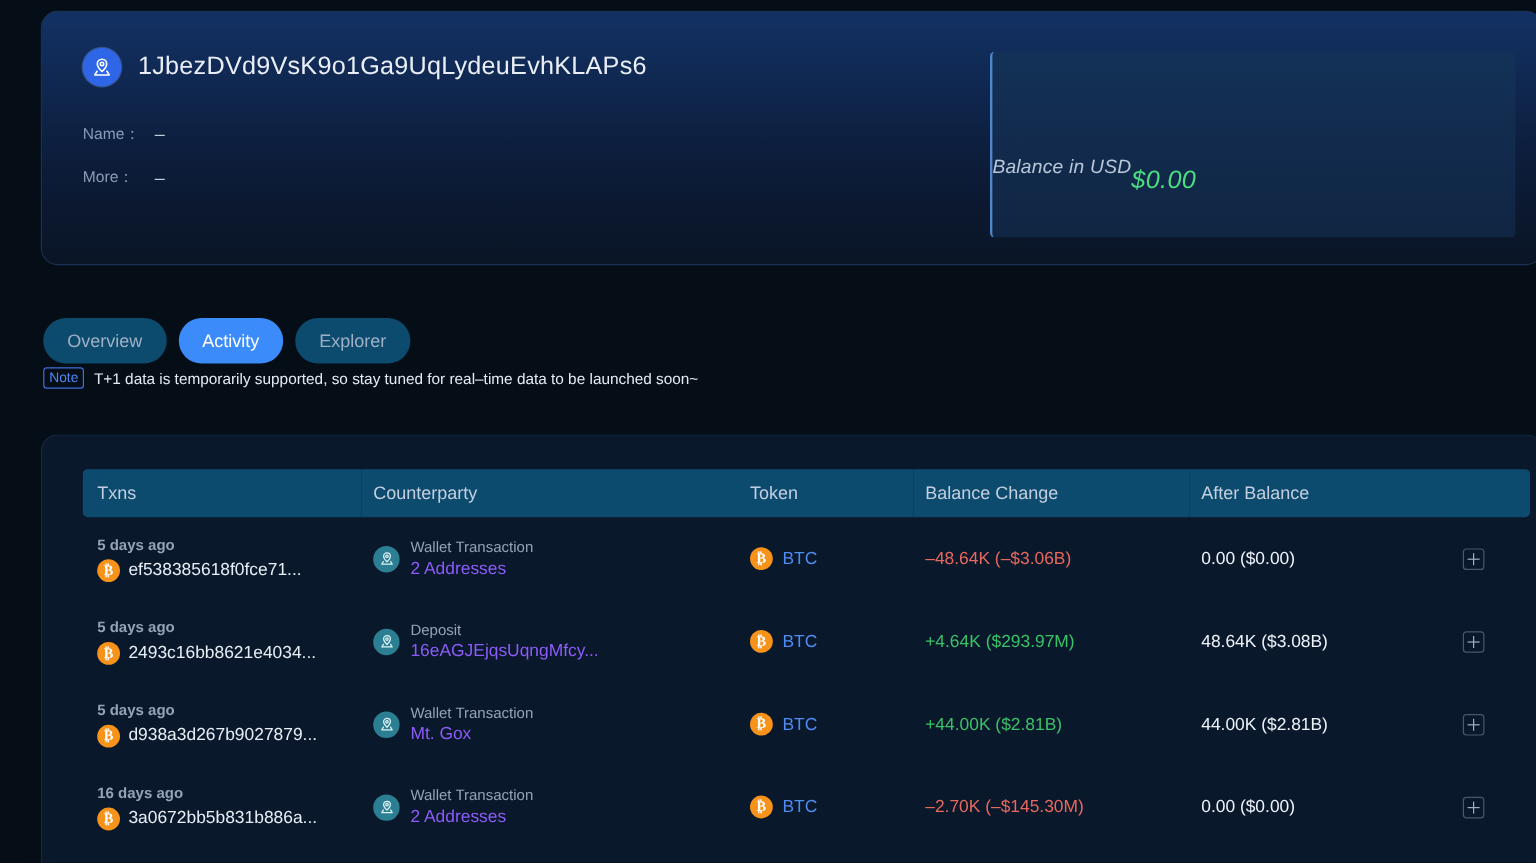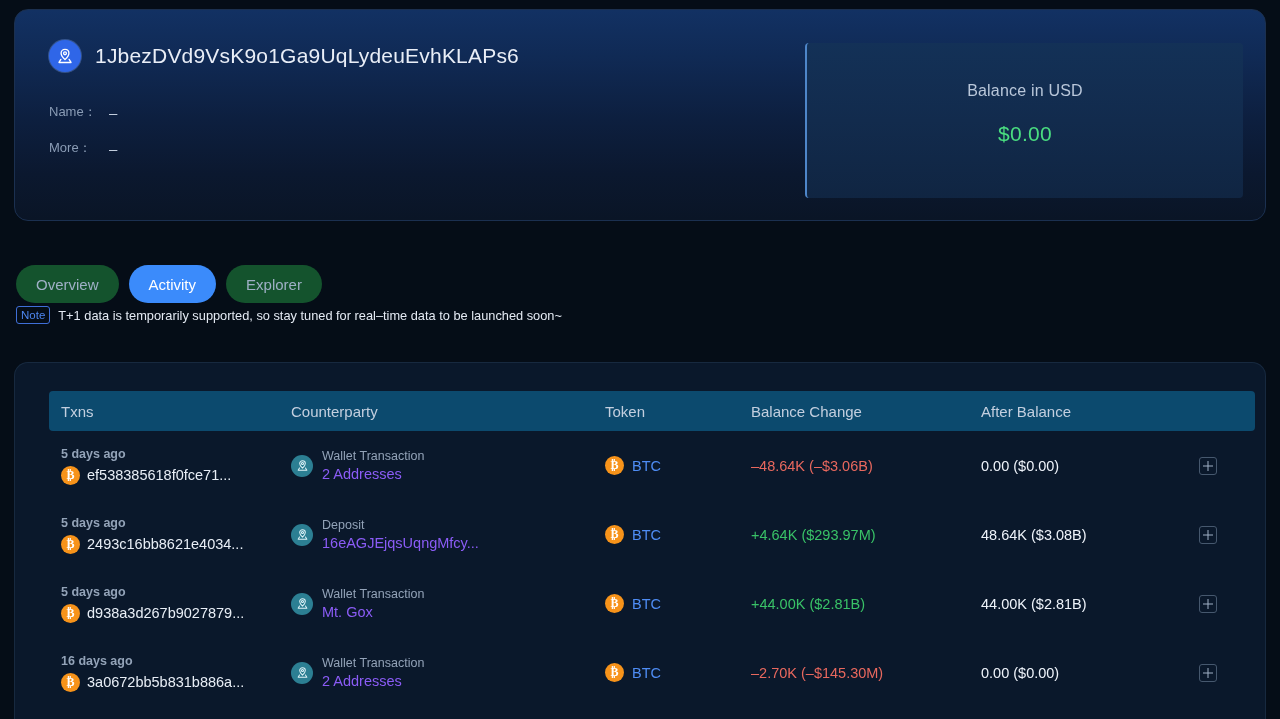--- a/index.html
+++ b/index.html
@@ -10,20 +10,21 @@
     background: #050d17;
     font-family: "Liberation Sans", sans-serif;
     overflow: hidden;
   }
 
   .page {
     position: relative;
     width: 1244px;
     height: 719px;
     background: #050d17;
+    margin-left: 20px;
   }
 
   
   .profile-card {
     position: absolute;
     left: 14px;
     top: 9px;
     width: 1252px;
     height: 212px;
     border-radius: 14px;
@@ -95,23 +96,24 @@
     position: absolute;
     right: 22px;
     top: 33px;
     width: 438px;
     height: 155px;
     background: linear-gradient(180deg, #12294d 0%, #112banything 0%, #112a4e 40%, #0f2646 100%);
     background: linear-gradient(180deg, #133157 0%, #122b4d 50%, #102542 100%);
     border-radius: 4px;
     border-left: 2px solid #4e86c9;
     display: flex;
-    flex-direction: column;
+    flex-direction: row;
     align-items: center;
     padding-top: 39px;
+    font-style: italic;
   }
   .balance-label {
     color: #b9c7da;
     font-size: 16px;
     letter-spacing: .2px;
   }
   .balance-value {
     color: #4ade80;
     font-size: 21px;
     margin-top: 22px;
@@ -123,21 +125,21 @@
     position: absolute;
     left: 16px;
     top: 265px;
     display: flex;
     gap: 10px;
   }
   .tab {
     height: 38px;
     padding: 0 20px;
     border-radius: 19px;
-    background: #14532d;
+    background: #0c4a6e;
     color: #9fb0c6;
     font-size: 15px;
     display: flex;
     align-items: center;
     cursor: pointer;
     user-select: none;
   }
   .tab.active {
     background: #3b8bfb;
     color: #ffffff;

